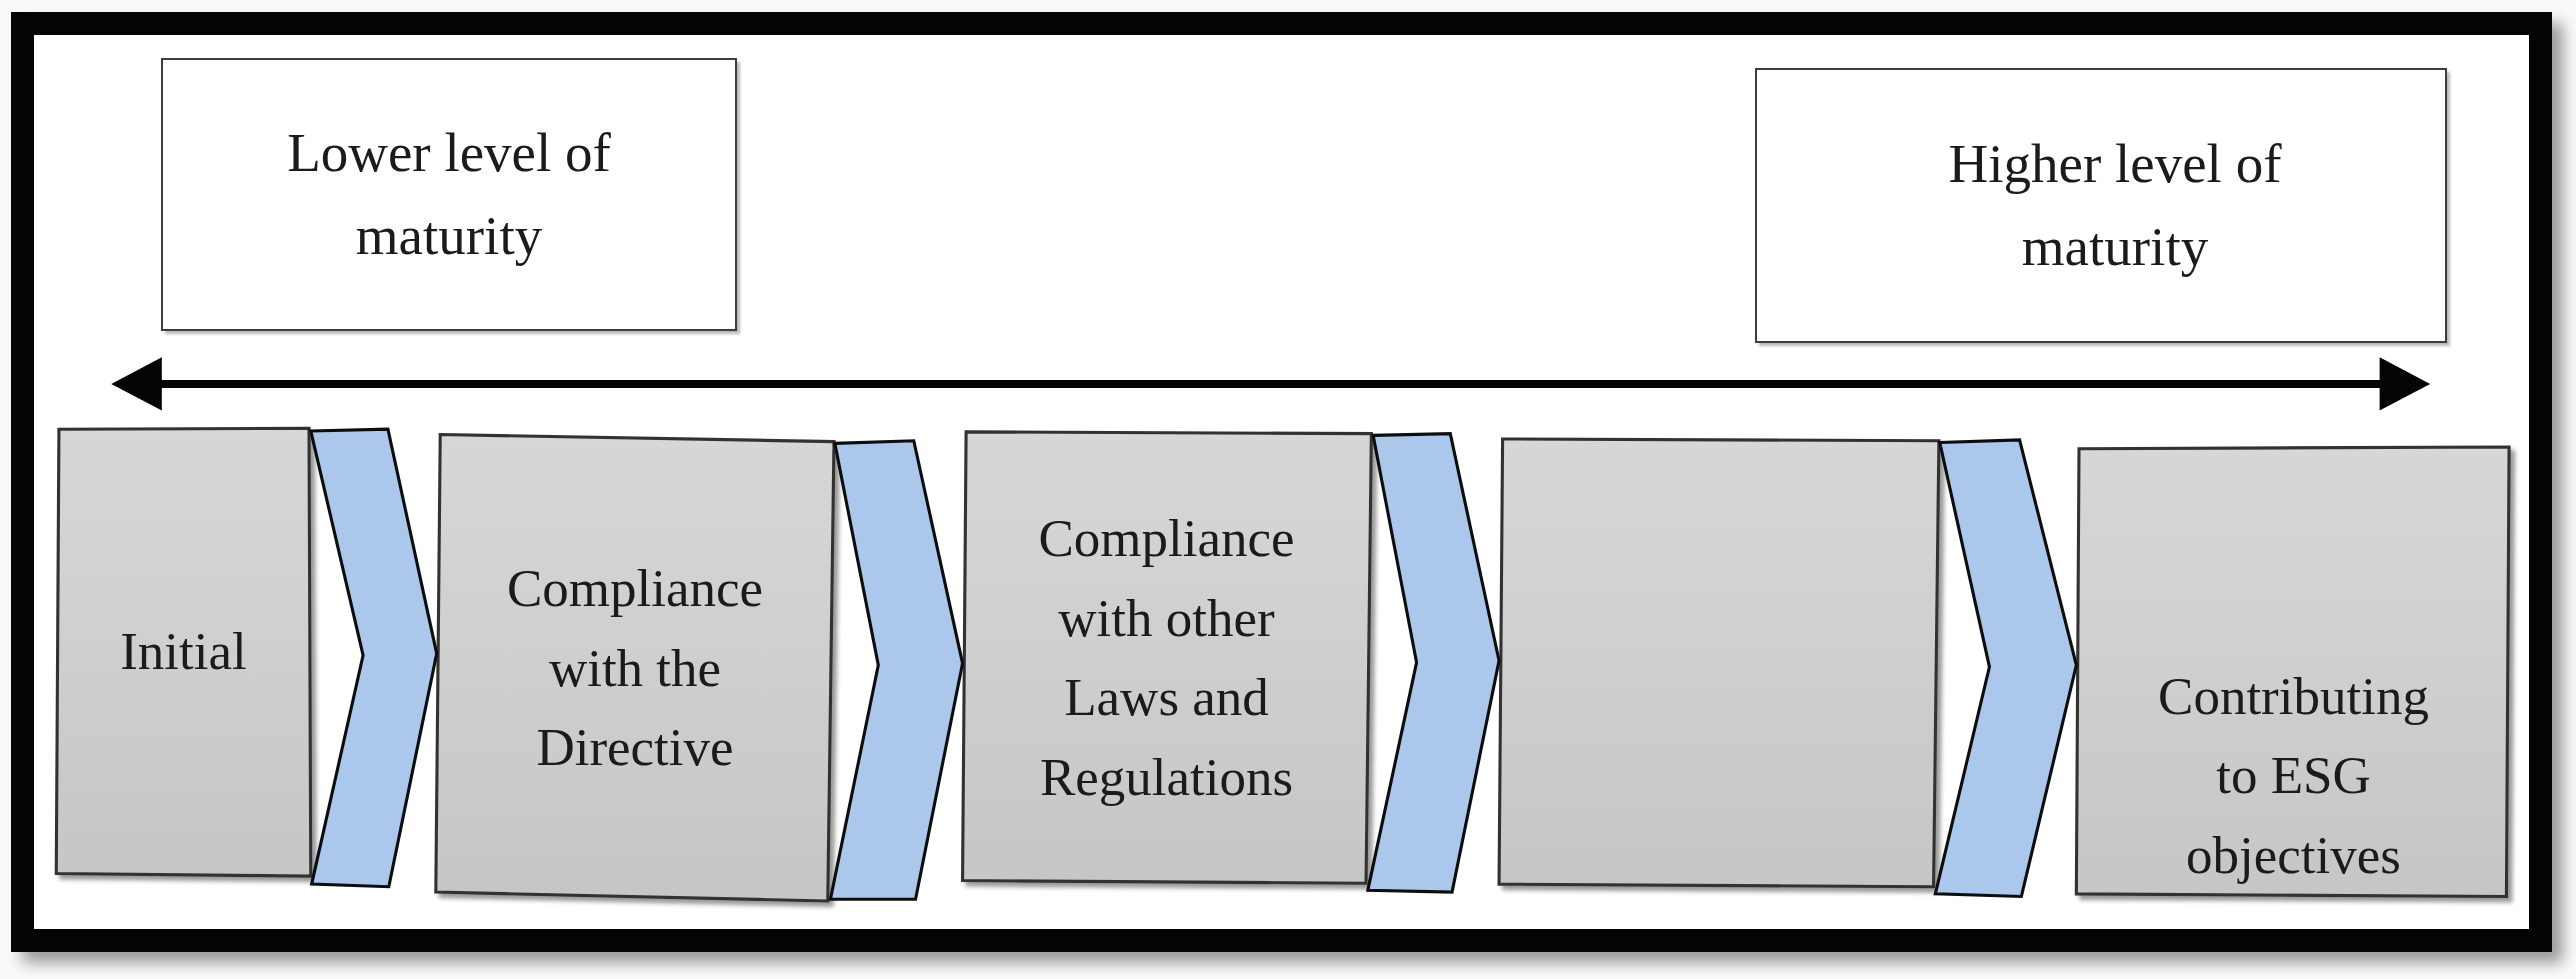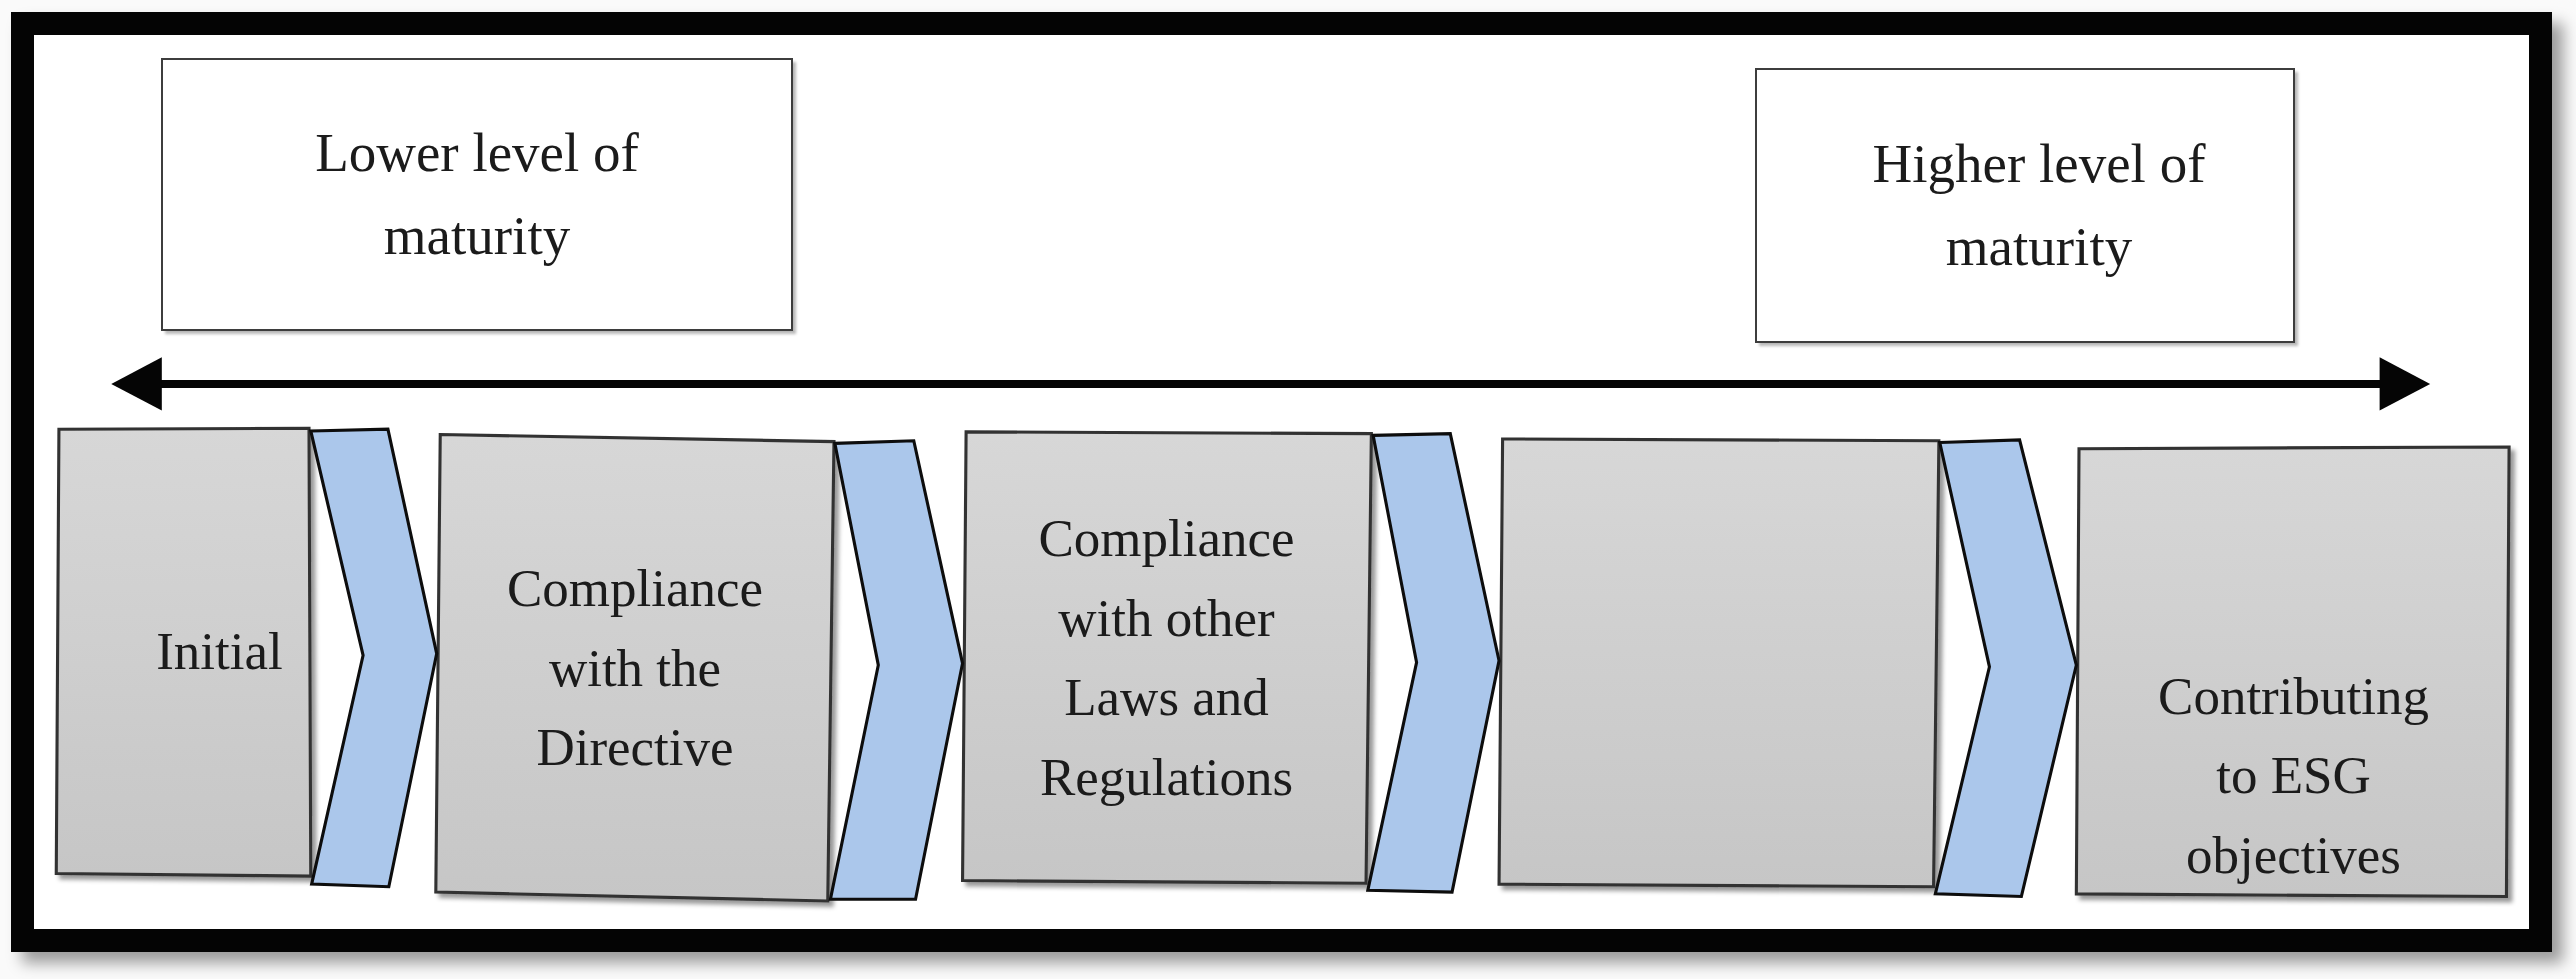--- a/index.html
+++ b/index.html
@@ -34,41 +34,41 @@
     background: #ffffff;
     display: flex;
     align-items: center;
     justify-content: center;
     text-align: center;
     font-size: 55px;
     line-height: 1.5;
     color: #1b1b1b;
     box-shadow: 3.5px 3.5px 2.7px rgba(0,0,0,0.28);
   }
-  .lb-left  { left: 161px;  top: 58px; width: 632px; height: 273px; }
-  .lb-right { left: 1755px; top: 68px; width: 540px; height: 275px; padding-left: 28px; }
+  .lb-left  { left: 161px;  top: 58px; width: 576px; height: 273px; }
+  .lb-right { left: 1755px; top: 68px; width: 692px; height: 275px; padding-left: 28px; }
   .prelines { white-space: pre-line; }
   svg.shapes {
     position: absolute;
     left: 0; top: 0;
     width: 2576px;
     height: 979px;
   }
   .stage-label {
     position: absolute;
     display: flex;
     align-items: center;
     justify-content: center;
     text-align: center;
     font-size: 53px;
     line-height: 1.5;
     color: #1b1b1b;
     pointer-events: none;
   }
-  .sl-1 { left: 56px;   top: 428px; width: 255px; height: 448px; padding-left: 36px; }
+  .sl-1 { left: 56px;   top: 428px; width: 255px; height: 448px; }
   .sl-2 { left: 436px;  top: 435px; width: 398px; height: 467px; }
   .sl-3 { left: 962px; top: 432px; width: 409px; height: 452px; }
   .sl-4 { left: 1499px; top: 439px; width: 440px; height: 448px; }
   .sl-5 { left: 2077px; top: 447px; width: 433px; height: 448px; align-items: flex-end; }
 </style>
 </head>
 <body>
 
 <div class="page">
   <div class="frame"></div>

